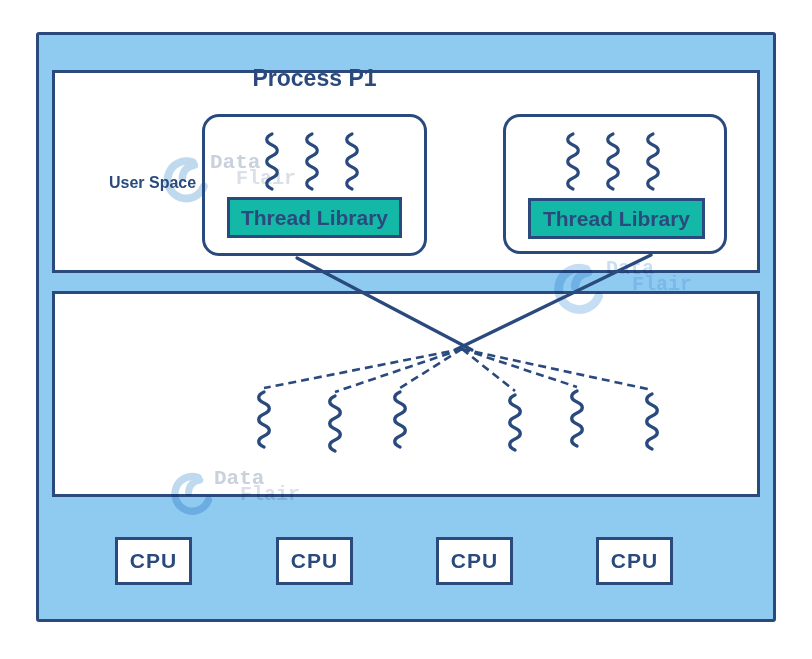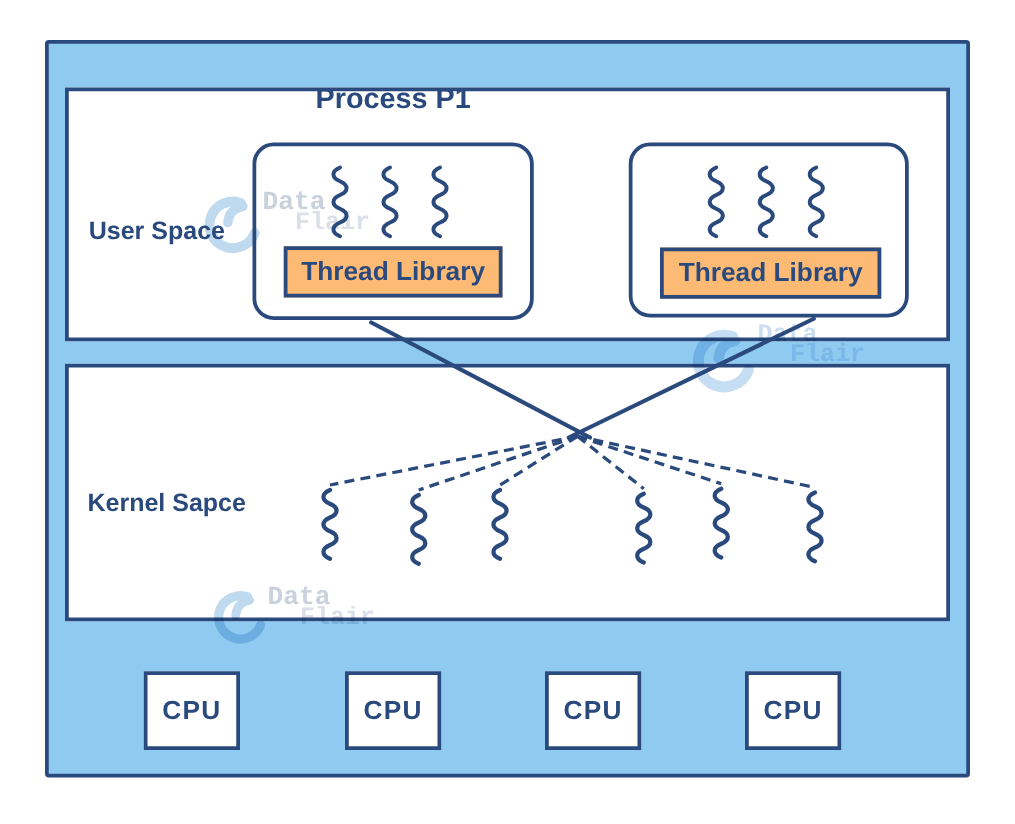--- a/index.html
+++ b/index.html
@@ -4,37 +4,37 @@
 <style>
   html,body{margin:0;padding:0;background:#ffffff;}
   .stage{position:relative;width:812px;height:659px;background:#ffffff;overflow:hidden;
          font-family:"Liberation Sans", sans-serif;}
   .outer-box{position:absolute;left:36px;top:32px;width:740px;height:590px;
              background:#8fcbf0;border:3px solid #2a4a7d;border-radius:3px;box-sizing:border-box;}
   .panel{position:absolute;left:52px;width:708px;background:#ffffff;
          border:3px solid #2a4a7d;box-sizing:border-box;}
   .panel.user{top:70px;height:203px;}
   .panel.kernel{top:291px;height:206px;}
-  .space-label{position:absolute;color:#2a4a7d;font-weight:bold;font-size:20px;white-space:nowrap;}
+  .space-label{position:absolute;color:#2a4a7d;font-weight:bold;font-size:16px;white-space:nowrap;margin-left:38px;}
   .label-user{left:71px;top:174px;}
   .label-kernel{left:70px;top:392px;}
   .proc-title{position:absolute;top:66px;height:24px;line-height:24px;text-align:center;
               color:#2a4a7d;font-weight:bold;font-size:23px;}
   .proc-title.p1{left:202px;width:225px;}
   .proc-title.p2{left:503px;width:224px;}
   .proc-box{position:absolute;top:114px;height:142px;border:3.5px solid #2a4a7d;
             border-radius:17px;box-sizing:border-box;background:transparent;}
   .proc-box.p1{left:202px;width:225px;}
   .proc-box.p2{left:503px;width:224px;height:140px;}
   .lib-box{position:absolute;height:41px;border:3px solid #2a4a7d;box-sizing:border-box;
-           background:#fdba74;color:#2a4a7d;font-weight:bold;font-size:21px;
+           background:#14b8a6;color:#2a4a7d;font-weight:bold;font-size:21px;
            display:flex;align-items:center;justify-content:center;white-space:nowrap;}
   .lib-box.l1{left:227px;top:197px;width:175px;}
   .lib-box.l2{left:528px;top:198px;width:177px;}
-  .cpu-box{position:absolute;top:537px;width:77px;height:63px;background:#ffffff;
+  .cpu-box{position:absolute;top:537px;width:77px;height:48px;background:#ffffff;
            border:3px solid #2a4a7d;box-sizing:border-box;color:#2a4a7d;font-weight:bold;
            font-size:21px;letter-spacing:1px;display:flex;align-items:center;justify-content:center;}
   .cpu-1{left:115px;} .cpu-2{left:276px;} .cpu-3{left:436px;} .cpu-4{left:596px;}
   .overlay{position:absolute;left:0;top:0;width:812px;height:659px;pointer-events:none;}
   .watermark{position:absolute;mix-blend-mode:multiply;pointer-events:none;}
   .wm-1{left:158px;top:152px;}
   .wm-2{left:548px;top:258px;}
   .wm-3{left:166px;top:468px;}
   .wm-row{position:relative;display:flex;align-items:flex-start;}
   .wm-text{position:relative;margin-left:-4px;font-family:Liberation Mono, monospace;}
@@ -84,21 +84,20 @@
         <path d="M 39,14 Q 27,16 26,28" fill="none" stroke="#bfd9ee" stroke-width="8" stroke-linecap="round"></path>
       </svg>
       <div class="wm-text">
         <span class="wm-data">Data</span>
         <span class="wm-flair">Flair</span>
       </div>
     </div>
   </div>
 
   <div class="space-label label-user">User Space</div>
-  <div class="space-label label-kernel">Kernel Sapce</div>
   <div class="proc-title p1">Process P1</div>
 
   <div class="proc-box p1"></div>
   <div class="proc-box p2"></div>
 
   <div class="lib-box l1">Thread Library</div>
   <div class="lib-box l2">Thread Library</div>
 
   <div class="cpu-box cpu-1">CPU</div>
   <div class="cpu-box cpu-2">CPU</div>

